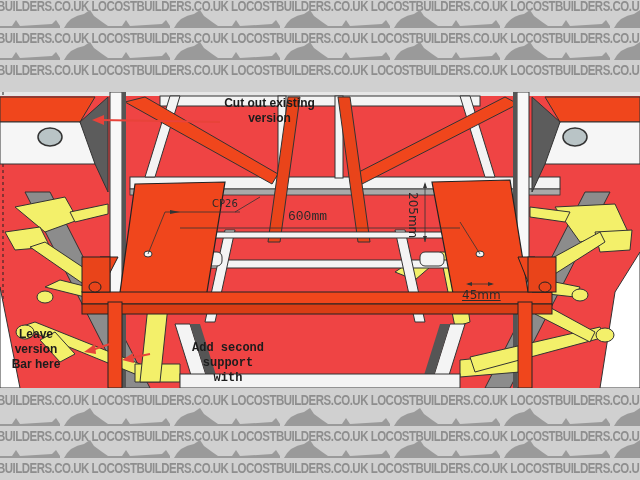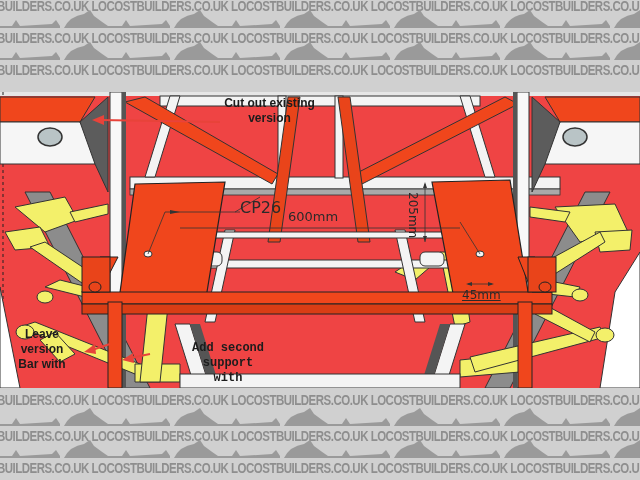--- a/index.html
+++ b/index.html
@@ -233,27 +233,27 @@
     <line x1="110" y1="252" x2="92" y2="258" stroke="#e8433a" stroke-width="2"></line>
     <polygon points="84,260 95,252 96,262" fill="#e8433a"></polygon>
     <line x1="150" y1="262" x2="130" y2="266" stroke="#e8433a" stroke-width="2"></line>
     <polygon points="122,268 133,261 134,271" fill="#e8433a"></polygon>
   </svg>
 
   <div class="ann" style="left:222px; top:4px; width:95px;">
     <div>Cut out existing</div>
     <div>version</div>
   </div>
-  <div class="ann" style="left:14px; top:235px; width:56px;">
+  <div class="ann" style="left:8px; top:235px; width:56px;">
     <div>Leave</div>
     <div>version</div>
-    <div>Bar with</div>
+    <div>Bar here</div>
   </div>
   <div class="ann" style="left:189px; top:249px; width:78px;font-family:Liberation Mono, monospace;">
     <div>Add second</div>
     <div>support with</div>
   </div>
 
-  <div class="dim" style="left:212px; top:106px; font-size:16px;margin-left:28px;">CP26</div>
-  <div class="dim" style="left:288px; top:117px;">600mm</div>
+  <div class="dim" style="left:212px; top:106px; font-size:10px;">CP26</div>
+  <div class="dim" style="left:288px; top:117px;font-family:Liberation Mono, monospace;">600mm</div>
   <div class="dim" style="left:400px; top:100px; transform:rotate(90deg); transform-origin:left top; font-size:12px; left:420px;">205mm</div>
   <div class="dim" style="left:462px; top:196px; font-size:12px;text-decoration:underline;">45mm</div>
 </div>
 
 </body></html>

